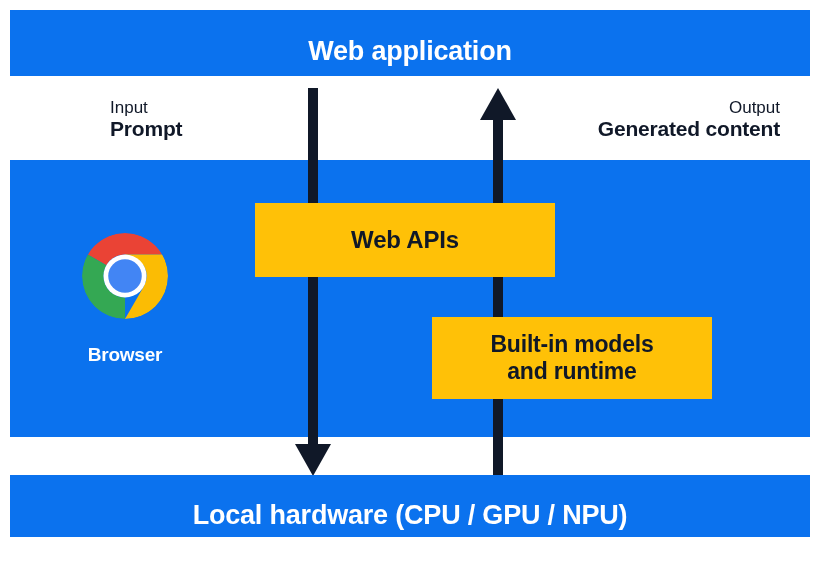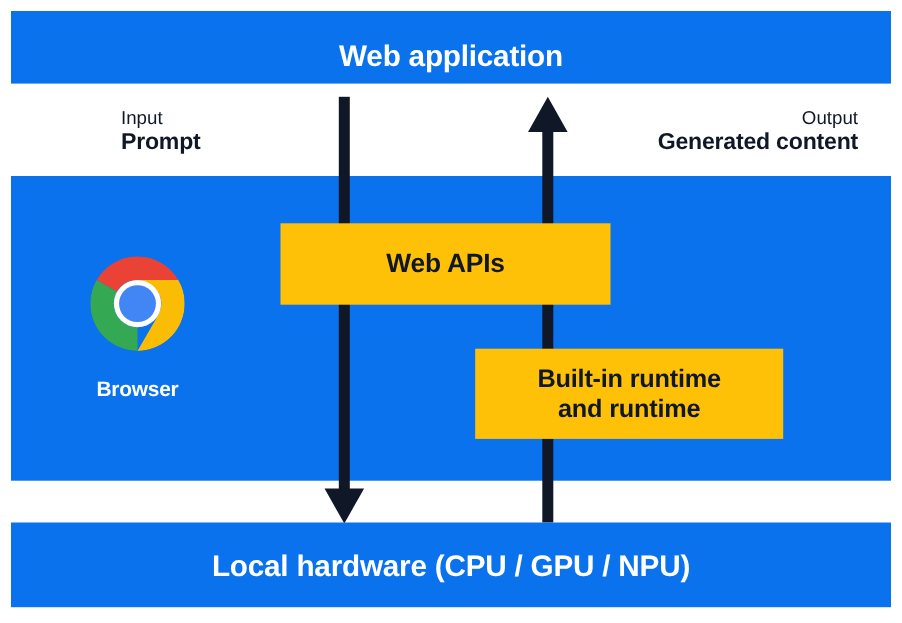--- a/index.html
+++ b/index.html
@@ -30,21 +30,21 @@
   #band-top {
     top: 10px;
     height: 66px;
   }
   #band-middle {
     top: 160px;
     height: 277px;
   }
   #band-bottom {
     top: 475px;
-    height: 77px;
+    height: 62px;
   }
 
   .band-title {
     position: absolute;
     left: 0;
     width: 100%;
     text-align: center;
     color: #ffffff;
     font-weight: bold;
     font-size: 27px;
@@ -198,21 +198,21 @@
       <polygon points="480,120 516,120 498,88" fill="#101828"></polygon>
     </g>
   </svg>
 
   <div class="yellow-box" id="box-web-apis">
     <span>Web APIs</span>
   </div>
 
   <div class="yellow-box" id="box-builtin">
     <span>
-      <span>Built-in runtime</span><br>
+      <span>Built-in models</span><br>
       <span>and runtime</span>
     </span>
   </div>
 
   <div class="band" id="band-bottom">
     <div class="band-title">Local hardware (CPU / GPU / NPU)</div>
   </div>
 
 </div>
 

